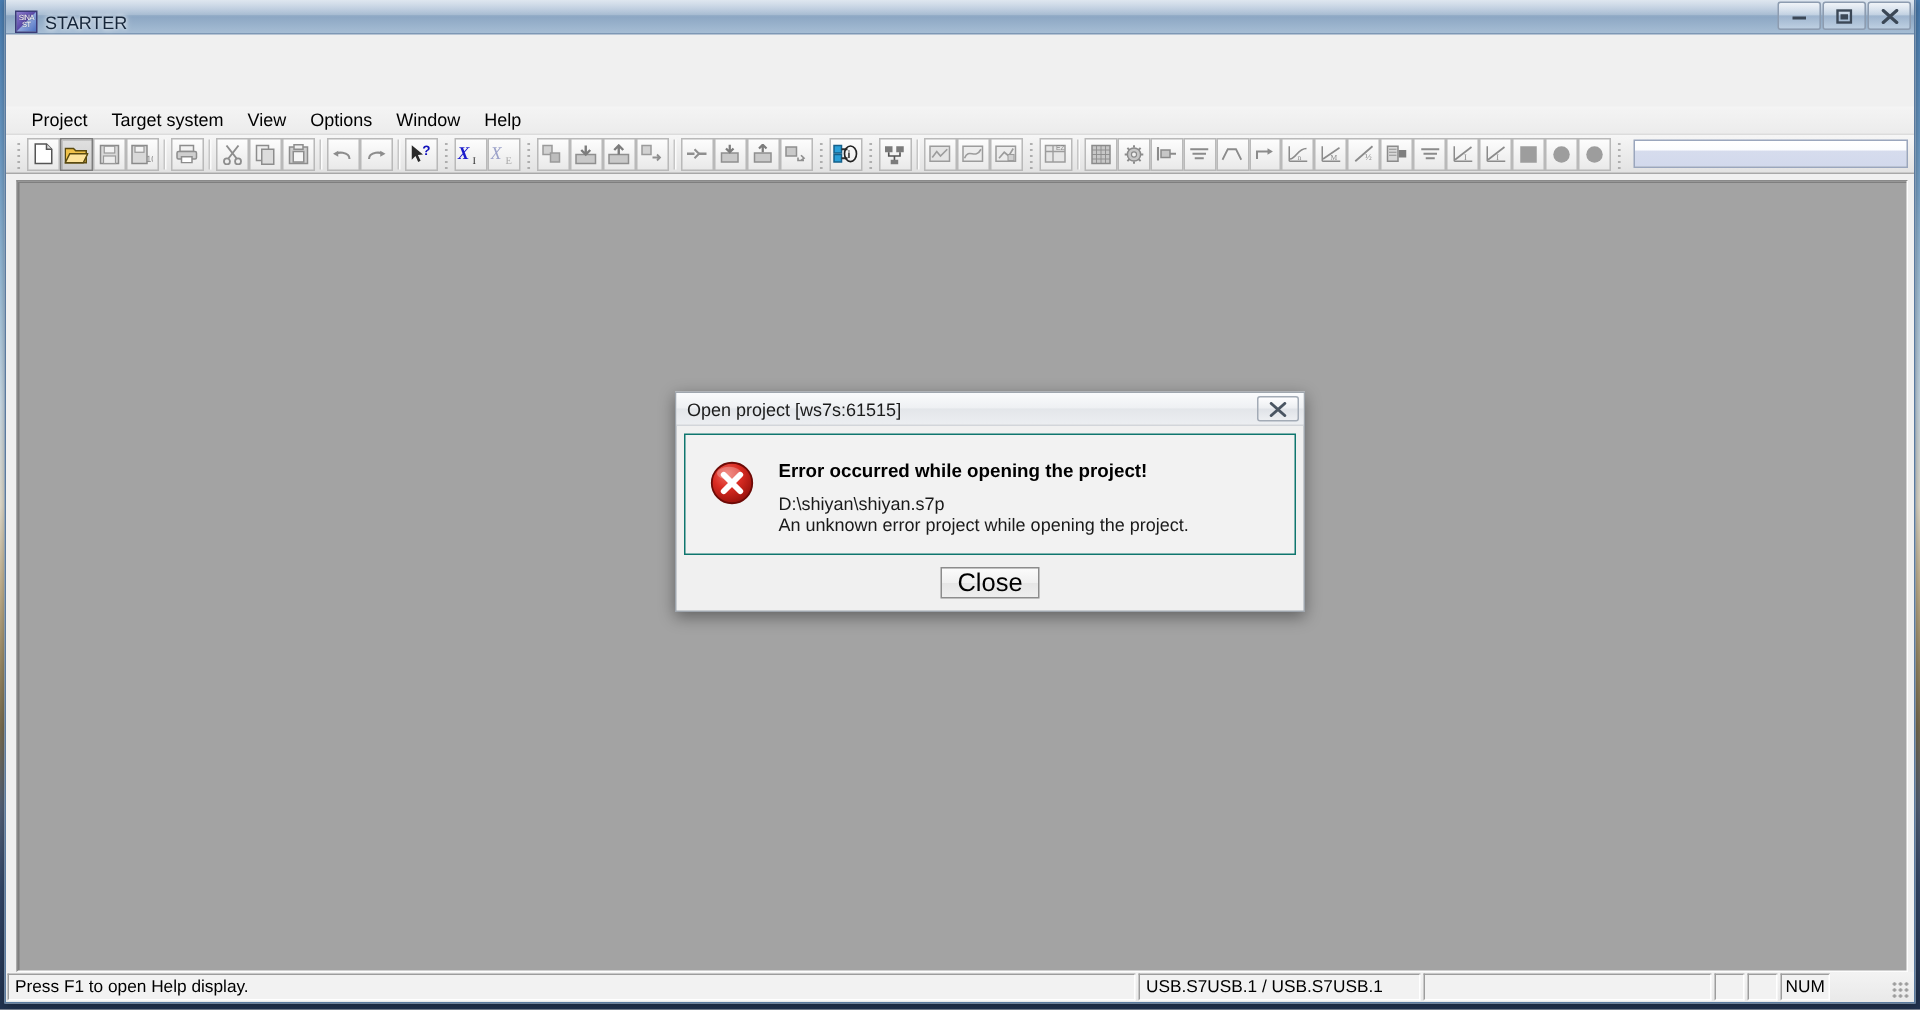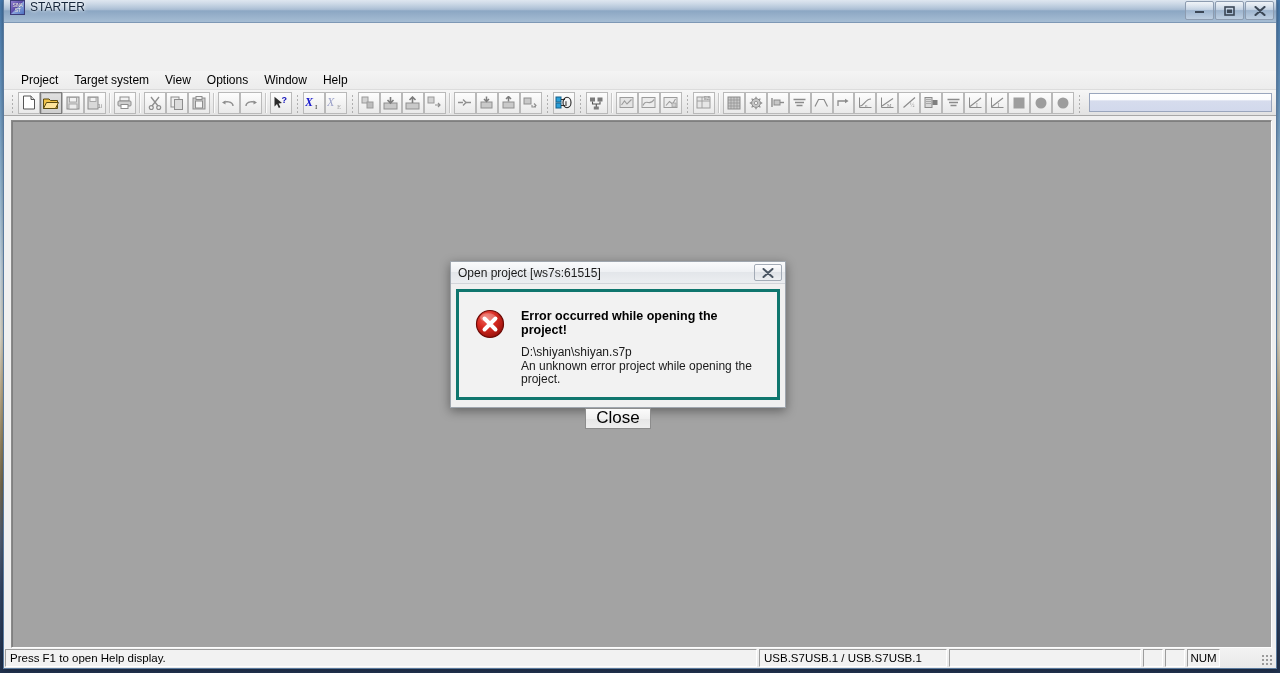--- a/index.html
+++ b/index.html
@@ -50,21 +50,21 @@
     display: flex; flex-direction: column;
   }
 
   
   #title-bar {
     height: 23px; flex: 0 0 23px;
     position: relative;
     background: linear-gradient(to bottom,
        #b7c9dd 0%, #9db4cd 44%, #8aa5c2 46%, #a6bdd4 100%);
     border-bottom: 1px solid #7e98b5;
-    display: flex; align-items: flex-start;
+    display: flex; align-items: flex-end;
     padding-left: 6px;
   }
   #title-bar::before{
     content:"";
     position:absolute; left:0; top:0; right:0; height:50%;
     background: linear-gradient(to bottom, rgba(255,255,255,.55), rgba(255,255,255,.06));
     pointer-events:none;
   }
   .app-icon {
     width: 15px; height: 15px; margin-right: 5px;
@@ -202,21 +202,21 @@
   #sb-grip{
     position:absolute; right:1px; bottom:1px; width:12px; height:12px;
     background-image: radial-gradient(circle, #9b9b9b 1px, transparent 1.2px);
     background-size:4px 4px;
   }
 
   
   #dialog {
     position: absolute;
     left: 446px; top: 261px;
-    width: 336px; height: 147px;
+    width: 420px; height: 147px;
     background: #f0f0f0;
     border: 1px solid #9fa6ae;
     box-shadow: 0 3px 10px rgba(0,0,0,.40);
     display: flex; flex-direction: column;
     z-index: 50;
   }
   #dialog-title-bar {
     flex: 0 0 22px; height: 22px;
     position: relative;
     background: linear-gradient(to bottom,#fafbfc 0%, #eef0f3 48%, #e3e6ea 50%, #eceef1 100%);
@@ -233,21 +233,21 @@
     border: 1px solid #a3abb6;
     border-radius: 2px;
     background: linear-gradient(to bottom,#fdfdfe 0%, #eceef1 48%, #dfe2e7 50%, #edeff2 100%);
     display: flex; align-items: center; justify-content: center;
     color: #4a5562;
   }
   #dialog-body {
     flex: 1 1 auto;
     margin: 5px 5px 0 5px;
     background: #f2f2f2;
-    border: 3px solid #0f766e;
+    border: 1px solid #0f766e;
     display: flex;
     padding: 16px 14px 10px 16px;
   }
   #error-icon {
     flex: 0 0 30px; width: 30px; height: 30px;
     margin-right: 16px; margin-top: 1px;
   }
   #dialog-texts { padding-top: 1px; }
   #dialog-heading {
     font-size: 12.5px; font-weight: bold; color: #000;

